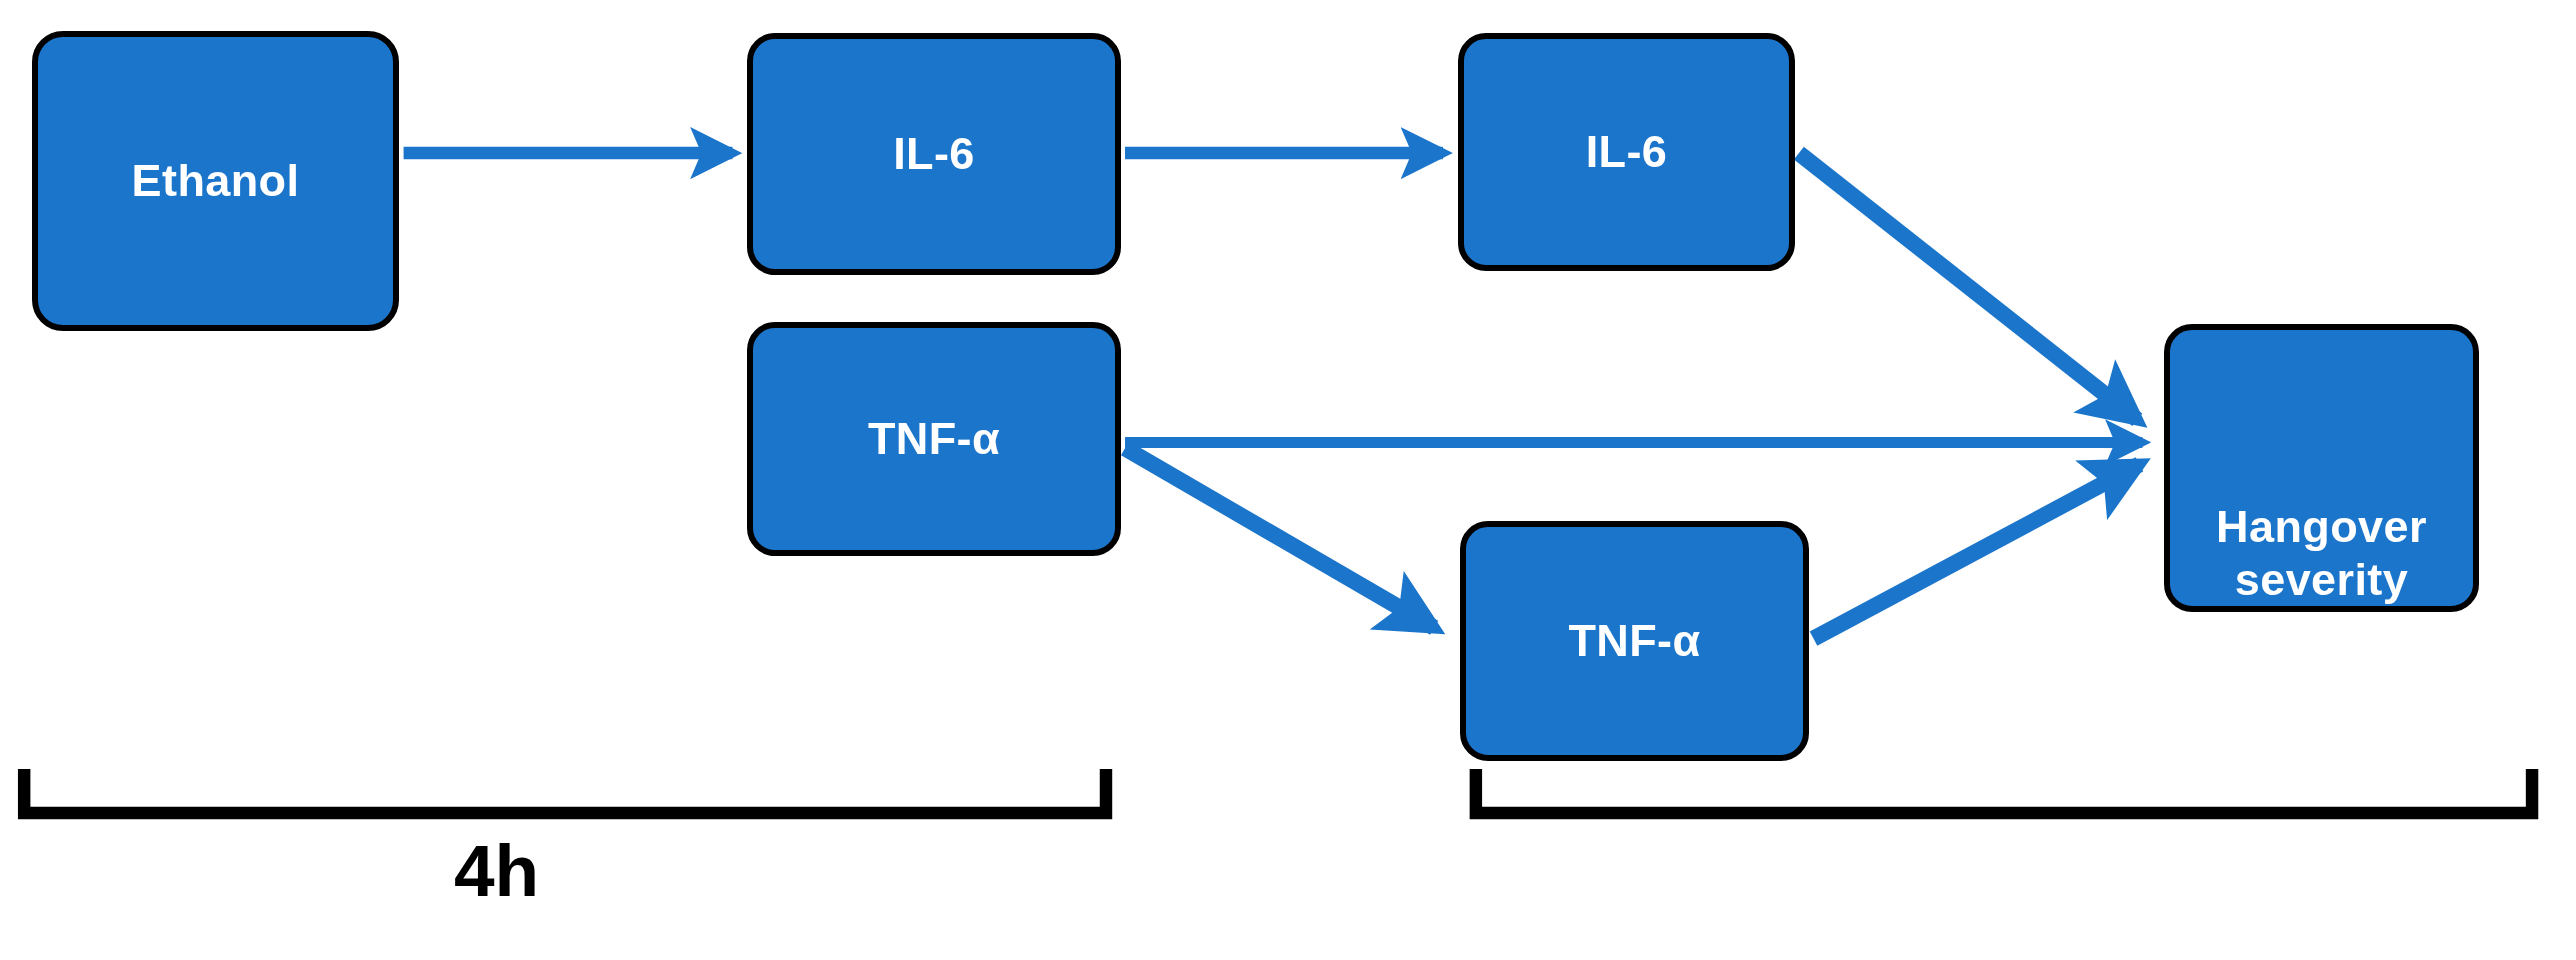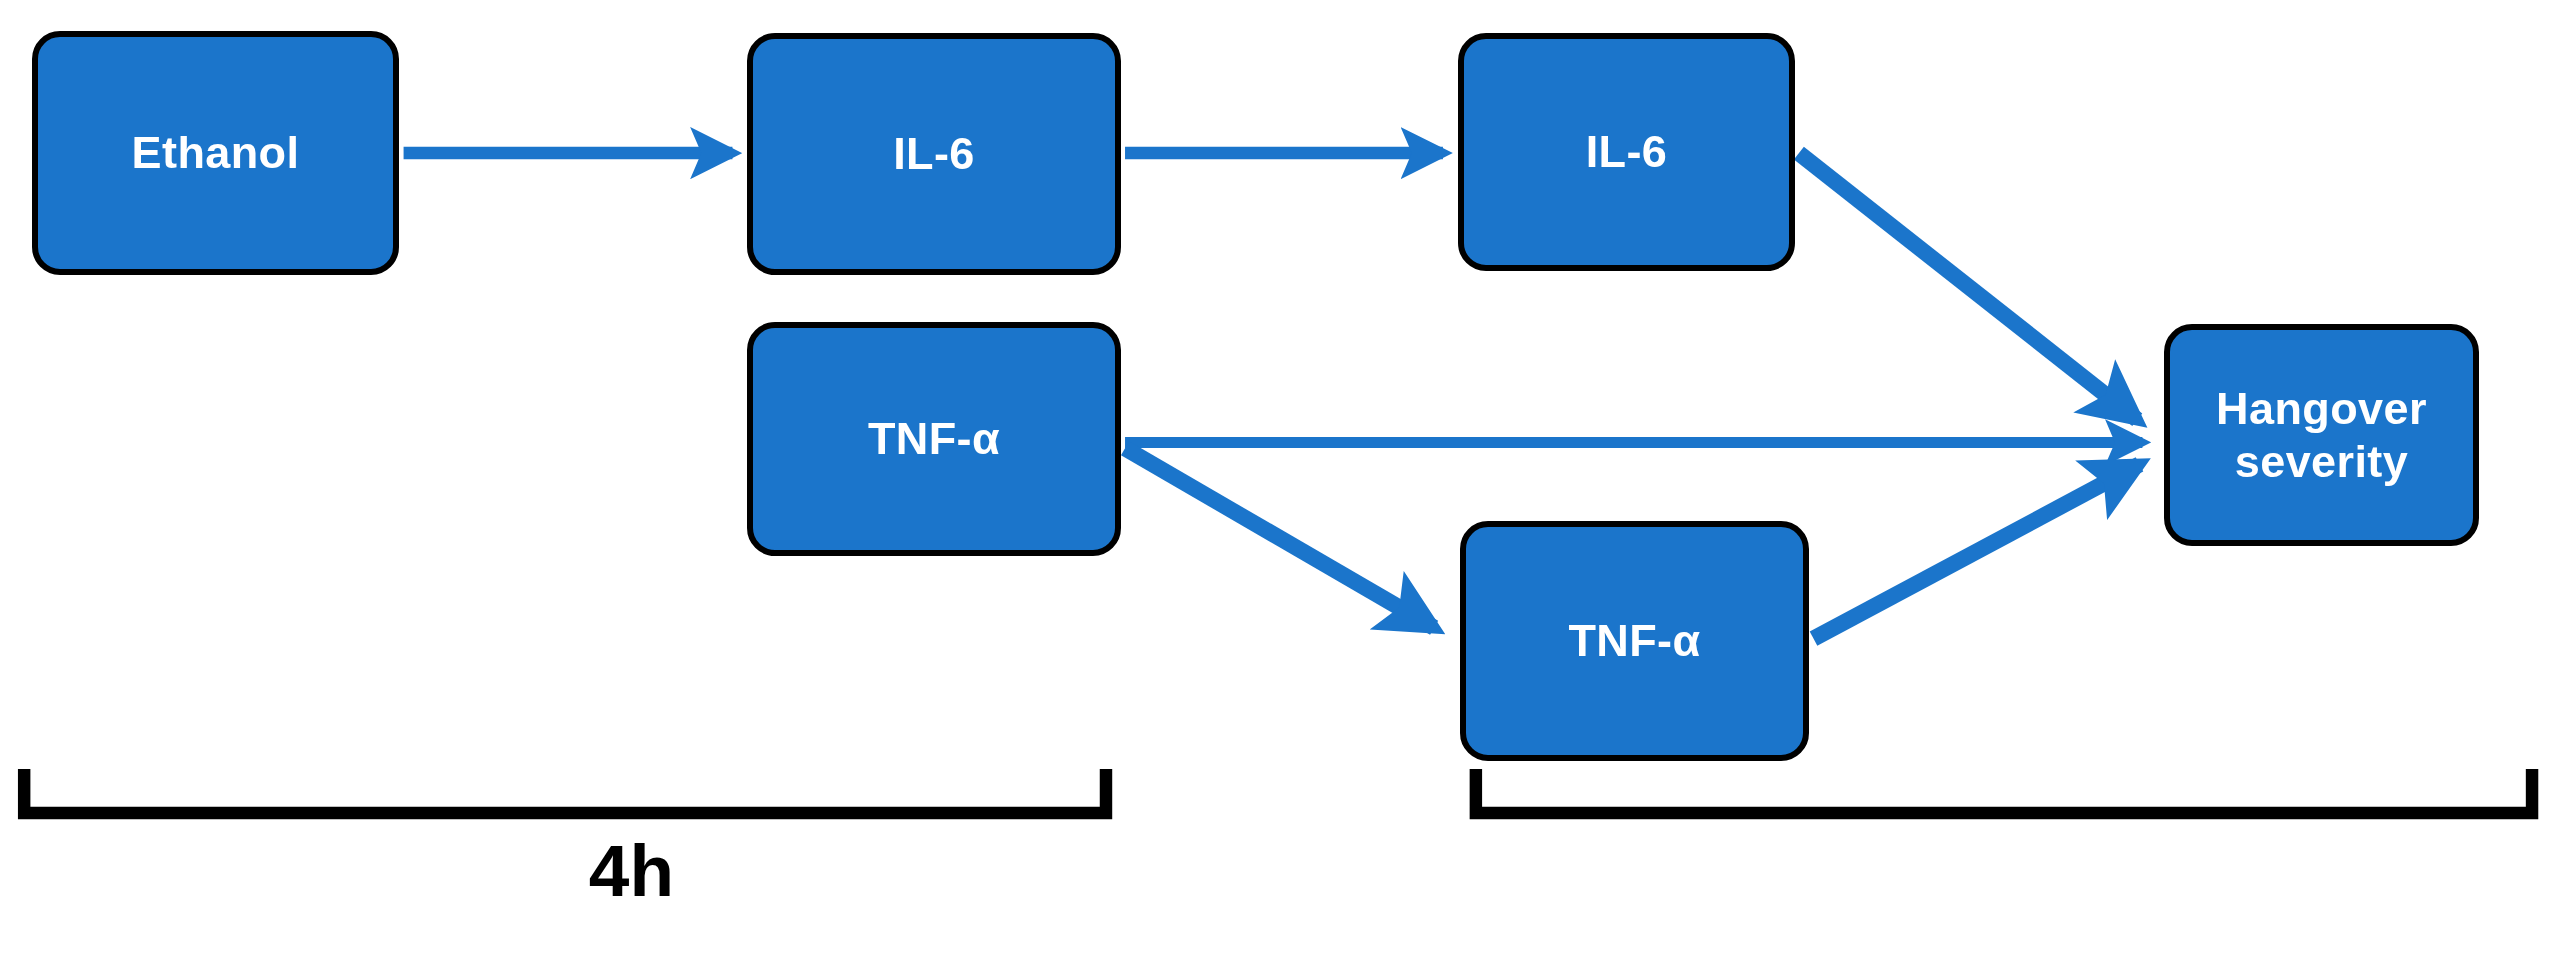--- a/index.html
+++ b/index.html
@@ -61,21 +61,21 @@
     left: 0; top: 0;
     width: 2576px;
     height: 961px;
     z-index: 3;
   }
   .bracket-label {
     position: absolute;
     color: #000000;
     font-weight: bold;
     font-size: 73px;
-    text-align: right;
+    text-align: left;
     line-height: 1;
     white-space: nowrap;
   }
 </style>
 </head>
 <body>
 
 <div id="diagram-root">
 
   <svg id="edge-layer" viewBox="0 0 3517 1312" width="2576" height="961" xmlns="http://www.w3.org/2000/svg">
@@ -95,41 +95,41 @@
       <line x1="1536" y1="604" x2="2925" y2="604" stroke="#1B75CB" stroke-width="15" marker-end="url(#arrowhead)"></line>
 
       <line x1="1536" y1="612" x2="1958" y2="857" stroke="#1B75CB" stroke-width="22" marker-end="url(#arrowhead)"></line>
 
       <line x1="2476" y1="872" x2="2921" y2="634" stroke="#1B75CB" stroke-width="22" marker-end="url(#arrowhead)"></line>
     </g>
   </svg>
 
   <div id="node-layer">
 
-    <div class="node" style="left:32px; top:31px; width:367px; height:244px;">
+    <div class="node" style="left:32px; top:31px; width:367px; height:300px;border-radius:31px;">
       <span class="node-label">Ethanol</span>
     </div>
 
     <div class="node" style="left:747px; top:33px; width:374px; height:242px;">
       <span class="node-label">IL-6</span>
     </div>
 
     <div class="node" style="left:747px; top:322px; width:374px; height:234px;">
       <span class="node-label">TNF-α</span>
     </div>
 
     <div class="node" style="left:1458px; top:33px; width:337px; height:238px;">
       <span class="node-label">IL-6</span>
     </div>
 
     <div class="node" style="left:1460px; top:521px; width:349px; height:240px;">
       <span class="node-label">TNF-α</span>
     </div>
 
-    <div class="node" style="left:2164px; top:324px; width:315px; height:222px;">
+    <div class="node" style="left:2164px; top:324px; width:315px; height:288px;align-items:flex-end;">
       <span class="node-label">
         <span>Hangover</span><br>
         <span>severity</span>
       </span>
     </div>
 
   </div>
 
   <div id="timeline-layer">
     <svg viewBox="0 0 3517 1312" width="2576" height="961" style="position:absolute;left:0;top:0;" xmlns="http://www.w3.org/2000/svg">

